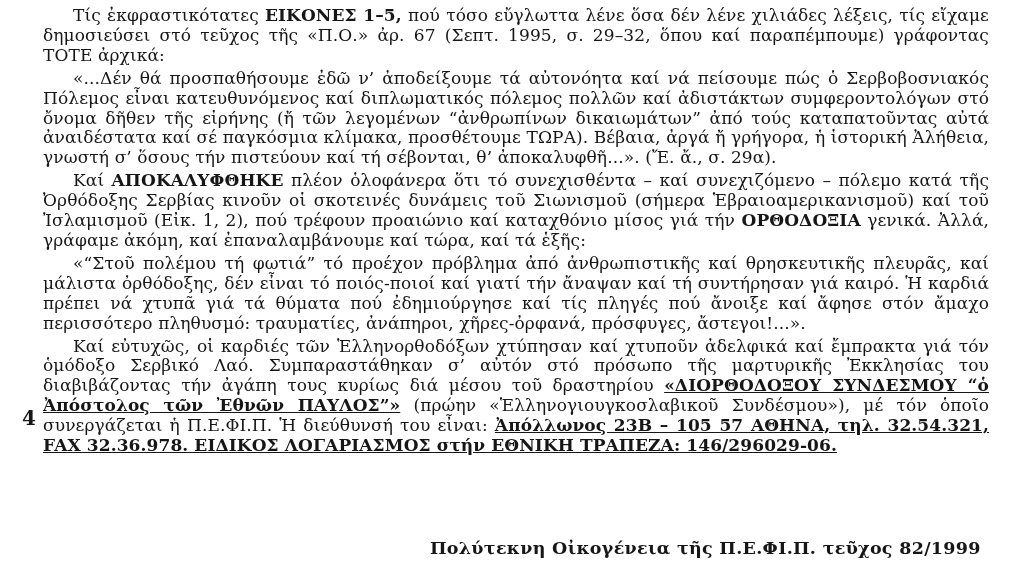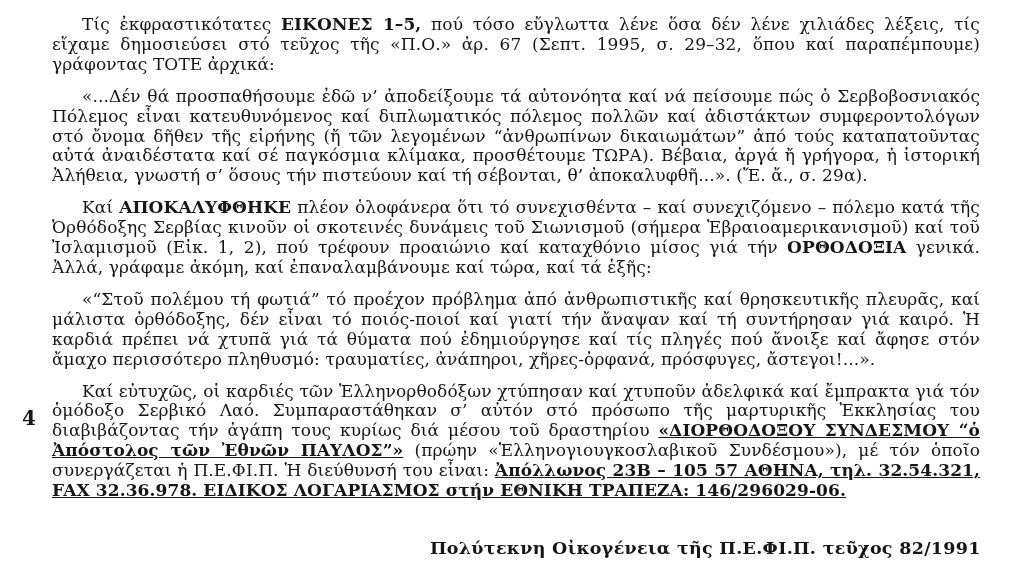--- a/index.html
+++ b/index.html
@@ -19,21 +19,21 @@
     position: absolute;
     left: 40px;
     top: 3px;
     width: 952px;
     text-align: justify;
     font-size: 17px;
     line-height: 19.9px;
     letter-spacing: 0.1px;
   }
   .para {
-    margin: 12px;
+    margin: 3px;
     text-indent: 30px;
   }
   .seg-normal { font-weight: 400; }
   .seg-bold { font-weight: 700; }
   .seg-underline { }
   .seg-bold-underline { font-weight: 700; text-decoration: underline; }
   .page-number {
     position: absolute;
     left: 22px;
     top: 406px;
@@ -57,14 +57,14 @@
   <div class="page-number">4</div>
 
   <div class="doc-body">
       <p class="para"><span class="seg-normal">Τίς ἐκφραστικότατες </span><span class="seg-bold">ΕΙΚΟΝΕΣ 1–5,</span><span class="seg-normal"> πού τόσο εὔγλωττα λένε ὅσα δέν λένε χιλιάδες λέξεις, τίς εἴχαμε δημοσιεύσει στό τεῦχος τῆς «Π.Ο.» ἀρ. 67 (Σεπτ. 1995, σ. 29–32, ὅπου καί παραπέμπουμε) γράφοντας ΤΟΤΕ ἀρχικά:</span></p>
       <p class="para"><span class="seg-normal">«...Δέν θά προσπαθήσουμε ἐδῶ ν’ ἀποδείξουμε τά αὐτονόητα καί νά πείσουμε πώς ὁ Σερβοβοσνιακός Πόλεμος εἶναι κατευθυνόμενος καί διπλωματικός πόλεμος πολλῶν καί ἀδιστάκτων συμφεροντολόγων στό ὄνομα δῆθεν τῆς εἰρήνης (ἤ τῶν λεγομένων “ἀνθρωπίνων δικαιωμάτων” ἀπό τούς καταπατοῦντας αὐτά ἀναιδέστατα καί σέ παγκόσμια κλίμακα, προσθέτουμε ΤΩΡΑ). Βέβαια, ἀργά ἤ γρήγορα, ἡ ἱστορική Ἀλήθεια, γνωστή σ’ ὅσους τήν πιστεύουν καί τή σέβονται, θ’ ἀποκαλυφθῆ...». (Ἔ. ἄ., σ. 29α).</span></p>
       <p class="para"><span class="seg-normal">Καί </span><span class="seg-bold">ΑΠΟΚΑΛΥΦΘΗΚΕ</span><span class="seg-normal"> πλέον ὁλοφάνερα ὅτι τό συνεχισθέντα – καί συνεχιζόμενο – πόλεμο κατά τῆς Ὀρθόδοξης Σερβίας κινοῦν οἱ σκοτεινές δυνάμεις τοῦ Σιωνισμοῦ (σήμερα Ἑβραιοαμερικανισμοῦ) καί τοῦ Ἰσλαμισμοῦ (Εἰκ. 1, 2), πού τρέφουν προαιώνιο καί καταχθόνιο μίσος γιά τήν </span><span class="seg-bold">ΟΡΘΟΔΟΞΙΑ</span><span class="seg-normal"> γενικά. Ἀλλά, γράφαμε ἀκόμη, καί ἐπαναλαμβάνουμε καί τώρα, καί τά ἑξῆς:</span></p>
       <p class="para"><span class="seg-normal">«“Στοῦ πολέμου τή φωτιά” τό προέχον πρόβλημα ἀπό ἀνθρωπιστικῆς καί θρησκευτικῆς πλευρᾶς, καί μάλιστα ὀρθόδοξης, δέν εἶναι τό ποιός-ποιοί καί γιατί τήν ἄναψαν καί τή συντήρησαν γιά καιρό. Ἡ καρδιά πρέπει νά χτυπᾶ γιά τά θύματα πού ἐδημιούργησε καί τίς πληγές πού ἄνοιξε καί ἄφησε </span><span class="seg-underline">στόν ἄμαχο περισσότερο πληθυσμό: τραυματίες, ἀνάπηροι, χῆρες-ὀρφανά, πρόσφυγες, ἄστεγοι!...».</span></p>
       <p class="para"><span class="seg-normal">Καί εὐτυχῶς, οἱ καρδιές τῶν Ἑλληνορθοδόξων χτύπησαν καί χτυποῦν ἀδελφικά καί ἔμπρακτα γιά τόν ὁμόδοξο Σερβικό Λαό. Συμπαραστάθηκαν σ’ αὐτόν στό πρόσωπο τῆς μαρτυρικῆς Ἐκκλησίας του διαβιβάζοντας τήν ἀγάπη τους κυρίως διά μέσου τοῦ δραστηρίου </span><span class="seg-bold-underline">«ΔΙΟΡΘΟΔΟΞΟΥ ΣΥΝΔΕΣΜΟΥ “ὁ Ἀπόστολος τῶν Ἐθνῶν ΠΑΥΛΟΣ”»</span><span class="seg-normal"> (πρώην «Ἑλληνογιουγκοσλαβικοῦ Συνδέσμου»), μέ τόν ὁποῖο συνεργάζεται ἡ Π.Ε.ΦΙ.Π. Ἡ διεύθυνσή του εἶναι: </span><span class="seg-bold-underline">Ἀπόλλωνος 23Β – 105 57 ΑΘΗΝΑ, τηλ. 32.54.321, FAX 32.36.978. ΕΙΔΙΚΟΣ ΛΟΓΑΡΙΑΣΜΟΣ στήν ΕΘΝΙΚΗ ΤΡΑΠΕΖΑ: 146/296029-06.</span></p>
     </div>
 
-  <div class="footer">Πολύτεκνη Οἰκογένεια τῆς Π.Ε.ΦΙ.Π. τεῦχος 82/1991</div>
+  <div class="footer">Πολύτεκνη Οἰκογένεια τῆς Π.Ε.ΦΙ.Π. τεῦχος 82/1999</div>
 </div>
 
 </body></html>

